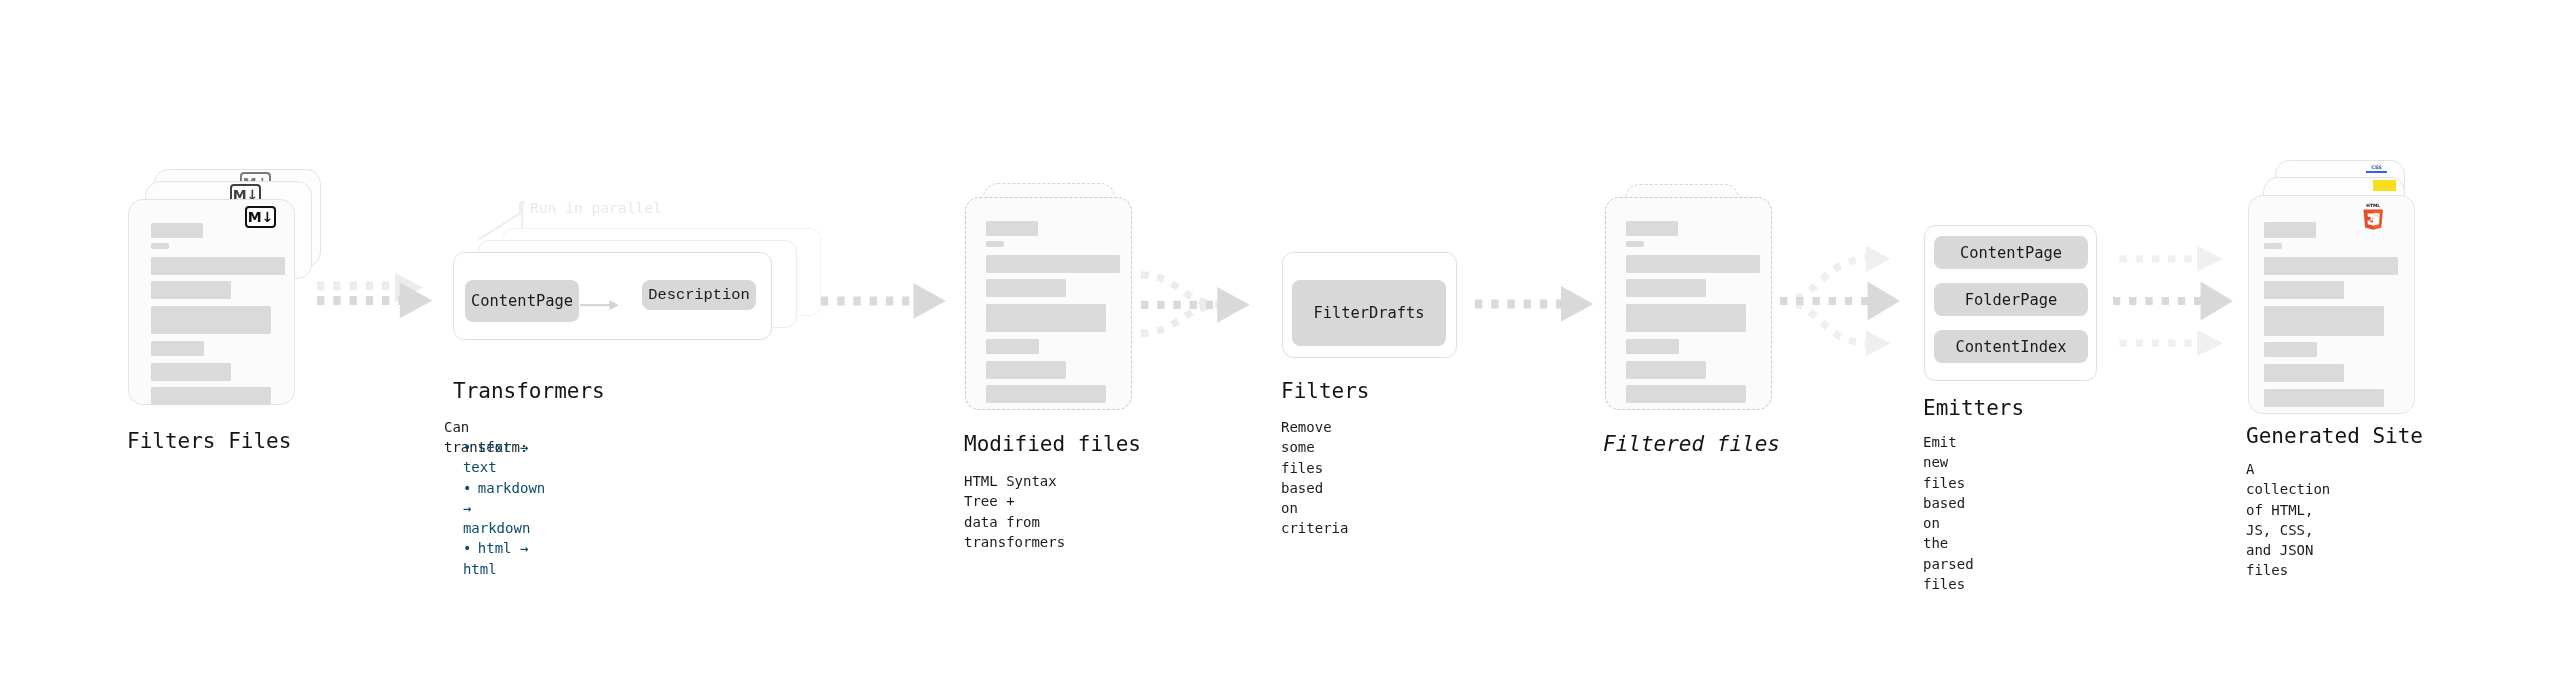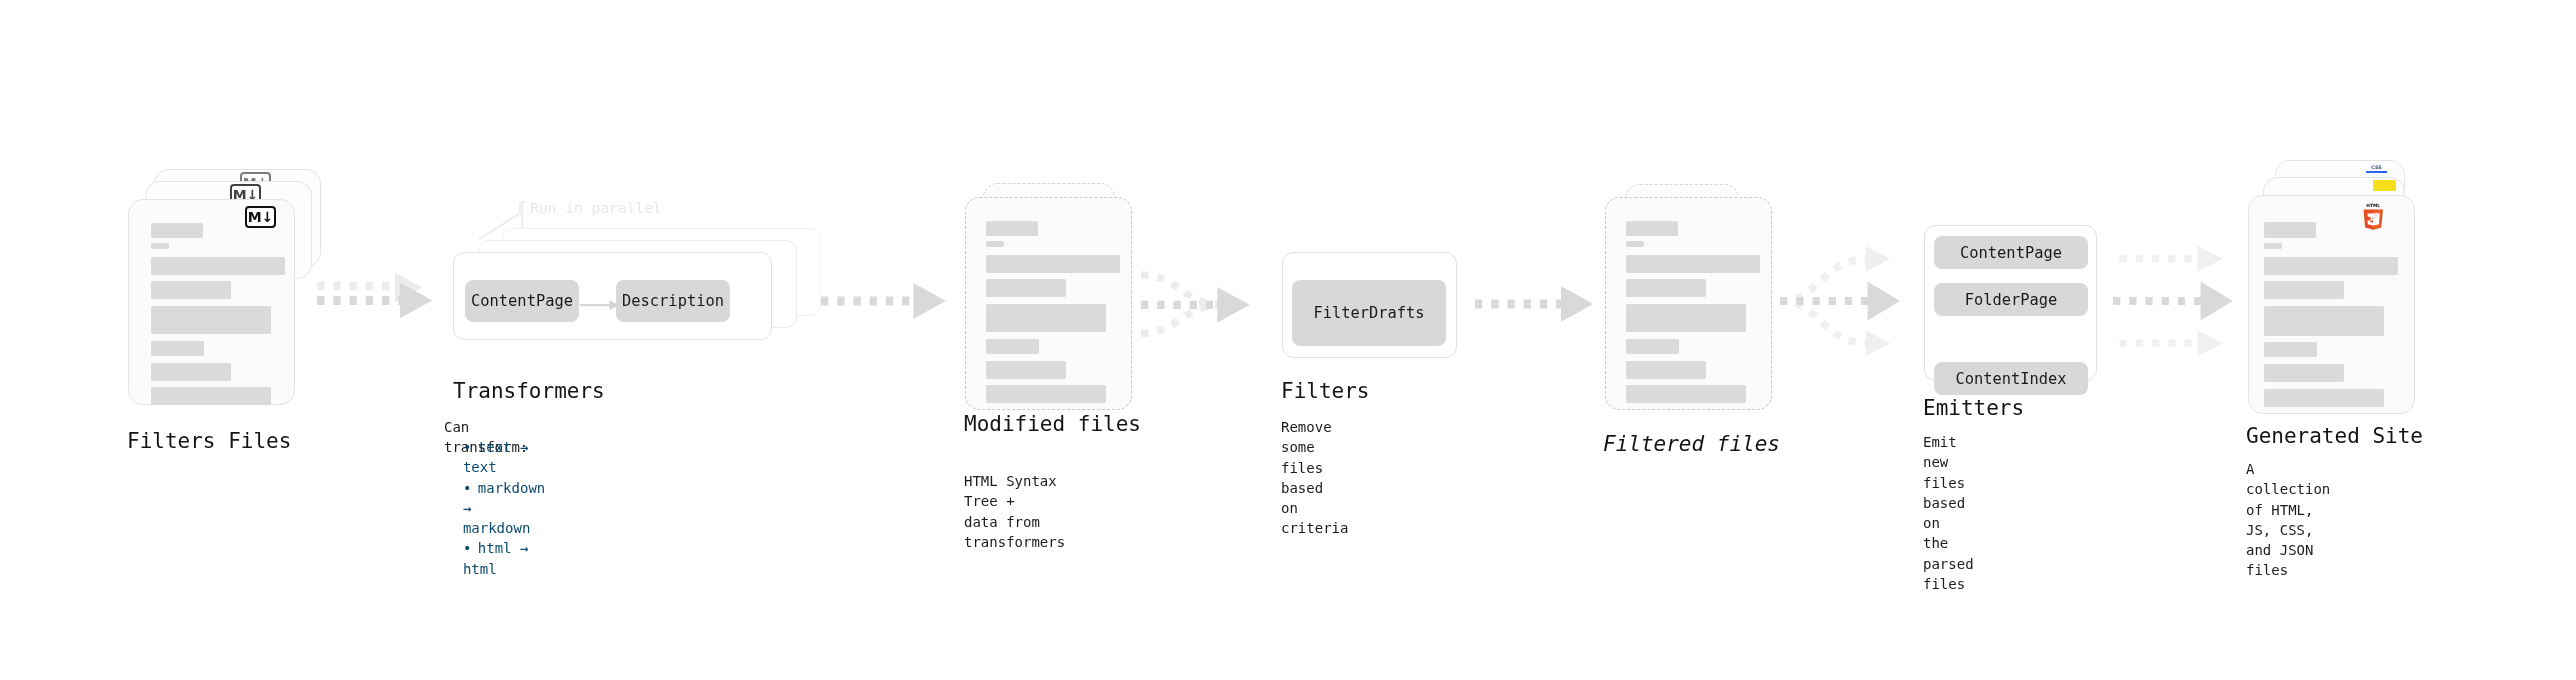--- a/index.html
+++ b/index.html
@@ -188,21 +188,21 @@
       </g>
       <polygon points="46,1 56,6 46,11" fill="#ececec"></polygon>
       <g fill="none" stroke="#e6e6e6" stroke-width="2.5">
         <line x1="-4" y1="22" x2="44" y2="22"></line>
       </g>
       <polygon points="42,17 52,22 42,27" fill="#e6e6e6"></polygon>
     </svg>
 
     <div class="pbox" style="left:453px; top:252px; width:319px; height:88px;"></div>
     <div class="pill" style="left:465px; top:280px; width:114px; height:42px;">ContentPage</div>
-    <div class="pill" style="left:616px; top:280px; width:114px; height:42px;">Description</div>
+    <div class="pill" style="left:642px; top:280px; width:114px; height:30px;font-family:Liberation Mono, monospace;">Description</div>
 
     <svg style="left:580px; top:297px;" width="49" height="16.3" viewBox="0 0 60 20">
       <line x1="0" y1="10" x2="38" y2="10" stroke="#d4d4d4" stroke-width="2.5"></line>
       <polygon points="36,4 48,10 36,16" fill="#d4d4d4"></polygon>
     </svg>
 
     <div class="title" style="left:453px; top:379px;">Transformers</div>
     <div class="desc" style="left:444px; top:417px;">Can transform:</div>
     <div class="bullets" style="left:458px; top:437px;">
       <ul>
@@ -225,21 +225,21 @@
     <div class="card dashed" style="left:965px; top:197px; width:167px; height:213px;">
       <div class="sk" style="left:20.3px; top:23px;  width:52px;  height:14.6px;"></div>
       <div class="sk" style="left:20.3px; top:43px;  width:18px;  height:5.7px;"></div>
       <div class="sk" style="left:20.3px; top:57px;  width:134px; height:18px;"></div>
       <div class="sk" style="left:20.3px; top:81px; width:80px;  height:18px;"></div>
       <div class="sk" style="left:20.3px; top:106px; width:120px; height:28.4px;"></div>
       <div class="sk" style="left:20.3px; top:141px; width:53px;  height:15.4px;"></div>
       <div class="sk" style="left:20.3px; top:163px; width:80px;  height:18px;"></div>
       <div class="sk" style="left:20.3px; top:187px; width:120px; height:18px;"></div>
     </div>
-    <div class="title" style="left:964px; top:412px;">Modified files</div>
+    <div class="title" style="left:964px; top:432px;">Modified files</div>
     <div class="desc" style="left:964px; top:471px;">HTML Syntax Tree +
 data from transformers</div>
   </div>
 
   <svg style="left:1141px; top:268px;" width="146" height="98" viewBox="0 0 180 120">
     <g fill="none" stroke="#ececec" stroke-width="9" stroke-dasharray="9 11">
       <path d="M0 8 C46 8 52 44 96 44"></path>
       <path d="M0 80 C46 80 52 46 96 46"></path>
     </g>
     <g fill="none" stroke="#d9d9d9" stroke-width="10" stroke-dasharray="9 11">
@@ -289,21 +289,21 @@
     <g fill="none" stroke="#d9d9d9" stroke-width="10" stroke-dasharray="9 11">
       <line x1="0" y1="90" x2="112" y2="90"></line>
     </g>
     <polygon points="108,66 148,90 108,114" fill="#d9d9d9"></polygon>
   </svg>
 
   <div class="node">
     <div class="pbox" style="left:1924px; top:225px; width:173px; height:156px;"></div>
     <div class="pill" style="left:1934px; top:236px; width:154px; height:33px;">ContentPage</div>
     <div class="pill" style="left:1934px; top:283px; width:154px; height:33px;">FolderPage</div>
-    <div class="pill" style="left:1934px; top:330px; width:154px; height:33px;margin-top:32px;">ContentIndex</div>
+    <div class="pill" style="left:1934px; top:330px; width:154px; height:33px;">ContentIndex</div>
 
     <div class="title" style="left:1923px; top:396px;text-align:right;">Emitters</div>
     <div class="desc" style="left:1923px; top:432px;">Emit new files based on
 the parsed files</div>
   </div>
 
   <svg style="left:2113px; top:228px;" width="154" height="146" viewBox="0 0 190 180">
     <g fill="none" stroke="#f0f0f0" stroke-width="9" stroke-dasharray="9 11">
       <line x1="8" y1="38" x2="108" y2="38"></line>
       <line x1="8" y1="142" x2="108" y2="142"></line>

